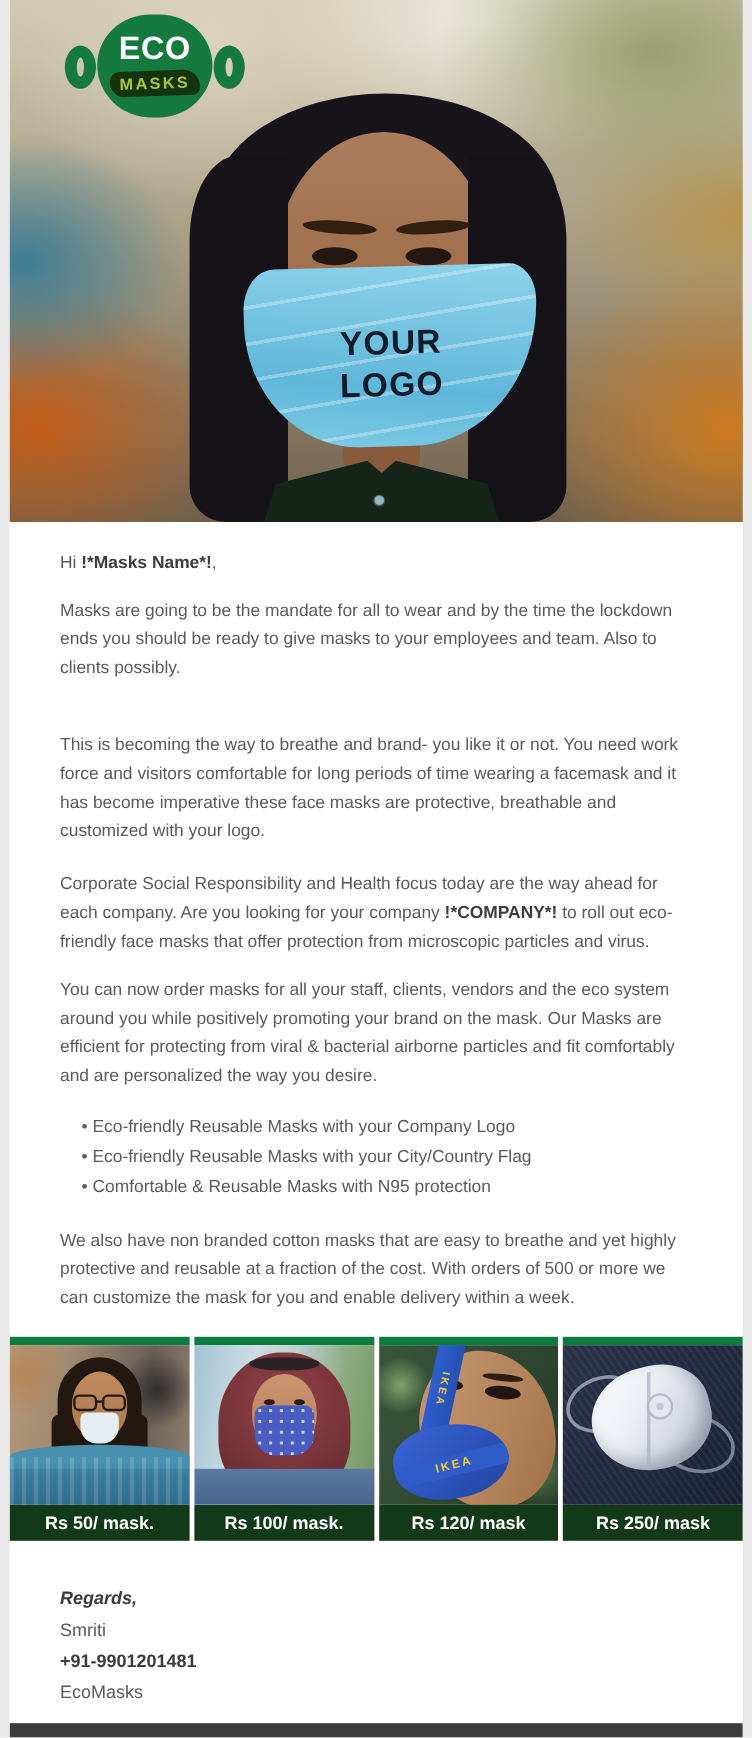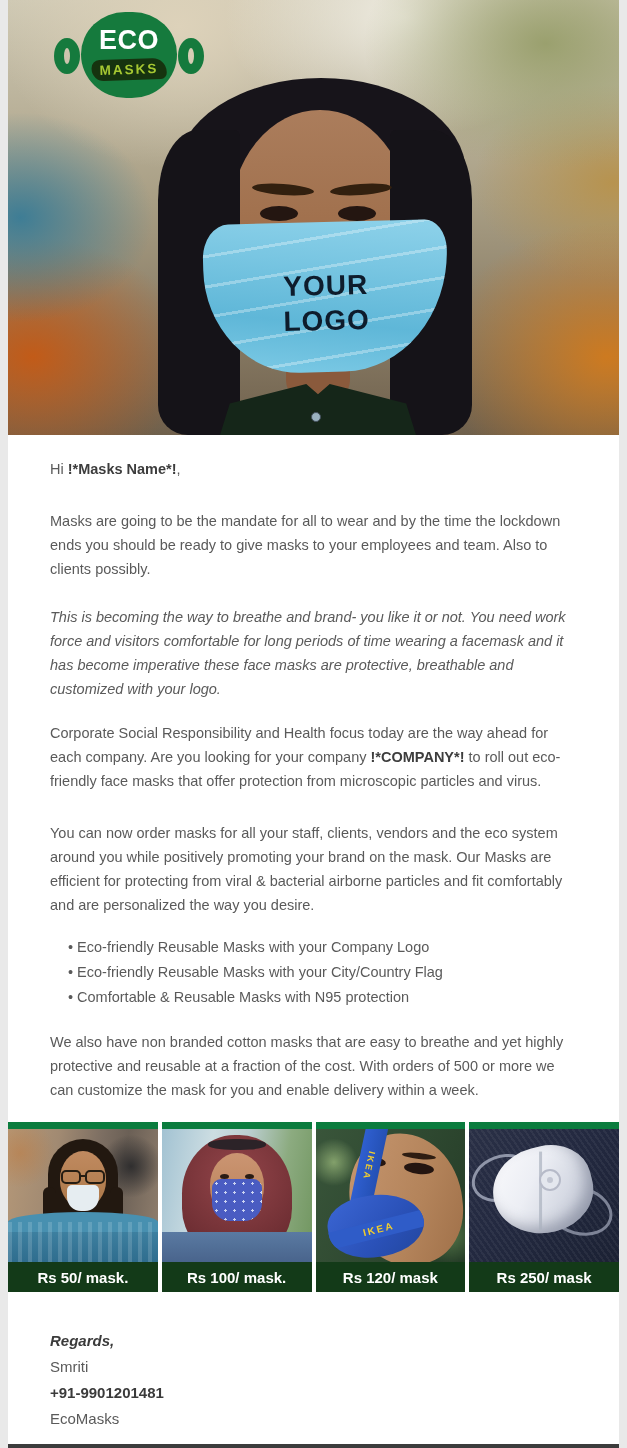--- a/index.html
+++ b/index.html
@@ -53,21 +53,21 @@
   .logo-body { position:absolute; left:27px; top:0; width:96px; height:86px; background:#157a3d; border-radius:47% 47% 48% 48% / 50% 50% 52% 52%; }
   .logo-eco { position:absolute; left:0; right:0; top:13px; text-align:center; color:#ffffff; font-weight:bold; font-size:27px; letter-spacing:0.5px; }
   .logo-masks { position:absolute; left:50%; top:47px; transform:translateX(-50%) rotate(-2deg);
     background:#16330f; color:#a6c832; font-weight:bold; font-size:13.5px; letter-spacing:2px; padding:3px 8px; border-radius:8px 14px 6px 12px; white-space:nowrap; }
 
   
   .content { padding:22px 42px 0 42px; font-size:14.5px; color:#5a5a5a; }
   .content b { color:#3d3d3d; }
   .greeting { line-height:24px; }
   .para { line-height:24px; }
-  .m16 { margin-top:28px; } .m18 { margin-top:18px; } .m20 { margin-top:20px; } .m24 { margin-top:24px;font-style:italic; }
+  .m16 { margin-top:16px; } .m18 { margin-top:18px; } .m20 { margin-top:20px; } .m24 { margin-top:40px; }
   .bullet-row { padding-left:18px; line-height:25px; }
   .bullet-dot { margin-right:4px; }
 
   
   .grid { margin-top:20px; display:flex; gap:4px; width:611px; }
   .card { flex:1; }
   .strip { height:7px; background:#0b7c3e; }
   .scene { position:relative; height:133px; overflow:hidden; }
   .price { height:30px; background:#133a18; color:#ffffff; font-weight:bold; font-size:15px; display:flex; align-items:center; justify-content:center; }
 

